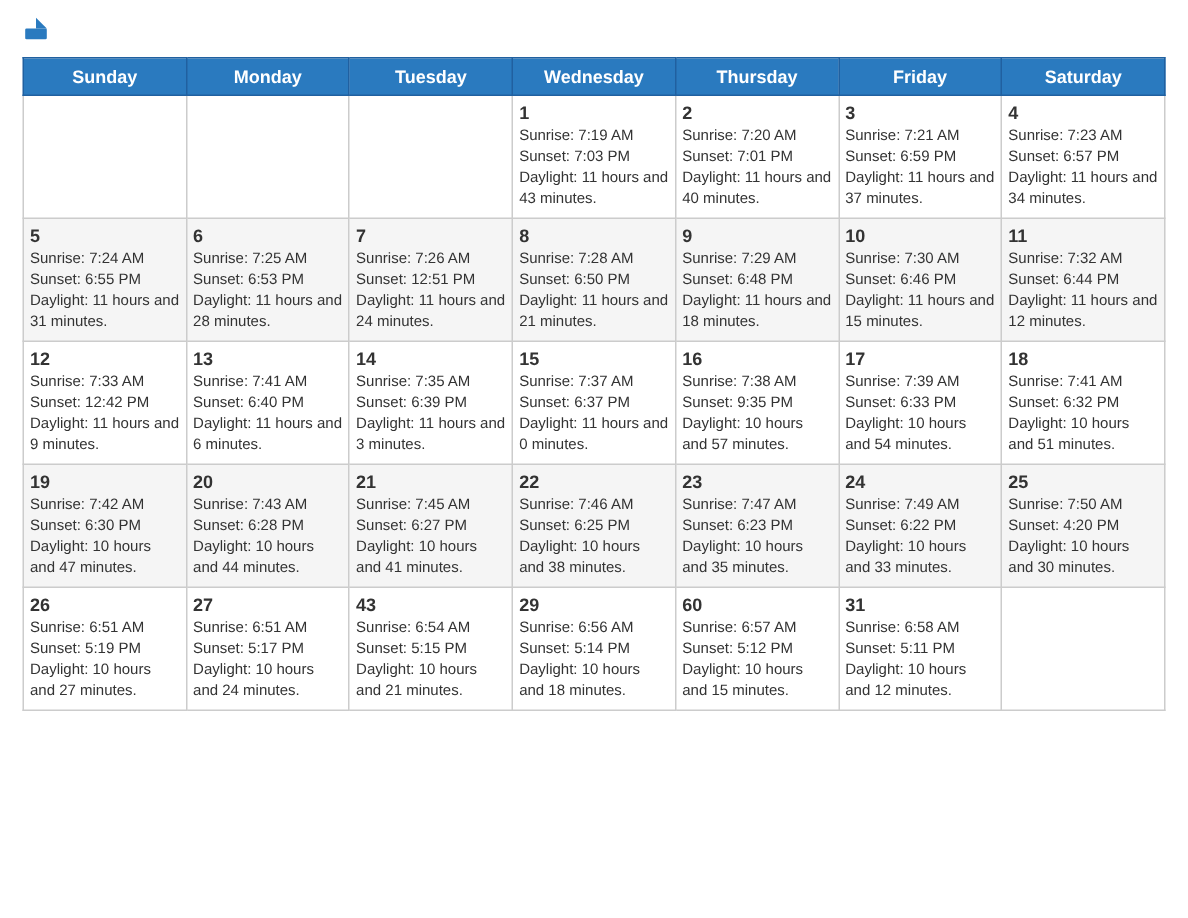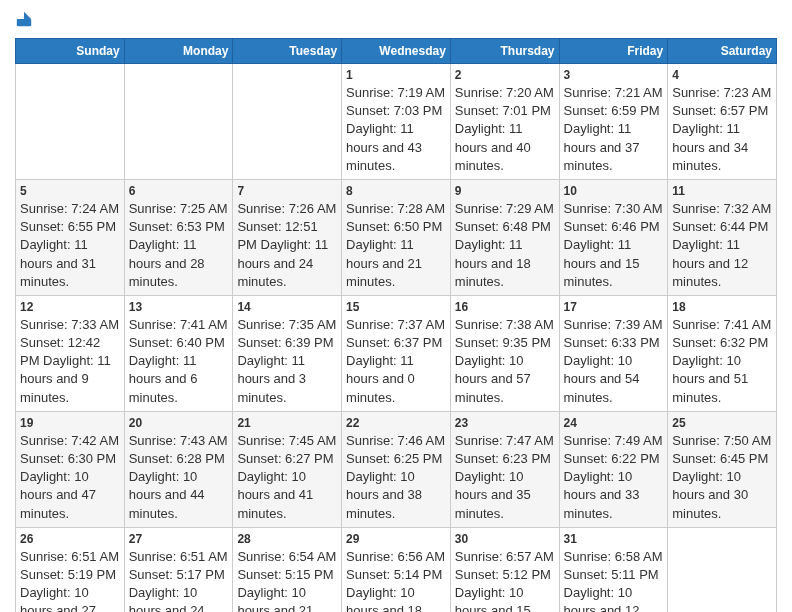--- a/index.html
+++ b/index.html
@@ -56,42 +56,42 @@
       width: 100%;
       border-collapse: collapse;
       border: 1px solid #ccc;
     }
     .calendar th {
       background-color: #2a7abf;
       color: white;
       font-size: 12px;
       font-weight: bold;
       padding: 5px 4px;
-      text-align: right;
+      text-align: center;
       border: 1px solid #2060a0;
     }
     .calendar td {
       vertical-align: top;
       border: 1px solid #ccc;
       padding: 4px;
       width: calc(100% / 7);
       height: 82px;
       background: #fff;
     }
     .calendar tr:nth-child(even) td {
       background-color: #f5f5f5;
     }
     .day-number {
       font-size: 12px;
       font-weight: bold;
       color: #333;
       margin-bottom: 2px;
     }
     .day-info {
-      font-size: 13px;
+      font-size: 10px;
       color: #333;
       line-height: 1.4;
     }
     .empty-cell {
       background: #fff;
     }
   </style>
 </head>
 <body>
 
@@ -276,51 +276,51 @@
           </td>
           <td>
             <div class="day-number">24</div>
             <div class="day-info">Sunrise: 7:49 AM
 Sunset: 6:22 PM
 Daylight: 10 hours and 33 minutes.</div>
           </td>
           <td>
             <div class="day-number">25</div>
             <div class="day-info">Sunrise: 7:50 AM
-Sunset: 6:45 PM
+Sunset: 4:20 PM
 Daylight: 10 hours and 30 minutes.</div>
           </td>
         </tr>
         <tr>
           <td>
             <div class="day-number">26</div>
             <div class="day-info">Sunrise: 6:51 AM
 Sunset: 5:19 PM
 Daylight: 10 hours and 27 minutes.</div>
           </td>
           <td>
             <div class="day-number">27</div>
             <div class="day-info">Sunrise: 6:51 AM
 Sunset: 5:17 PM
 Daylight: 10 hours and 24 minutes.</div>
           </td>
           <td>
-            <div class="day-number">28</div>
+            <div class="day-number">43</div>
             <div class="day-info">Sunrise: 6:54 AM
 Sunset: 5:15 PM
 Daylight: 10 hours and 21 minutes.</div>
           </td>
           <td>
             <div class="day-number">29</div>
             <div class="day-info">Sunrise: 6:56 AM
 Sunset: 5:14 PM
 Daylight: 10 hours and 18 minutes.</div>
           </td>
           <td>
-            <div class="day-number">30</div>
+            <div class="day-number">60</div>
             <div class="day-info">Sunrise: 6:57 AM
 Sunset: 5:12 PM
 Daylight: 10 hours and 15 minutes.</div>
           </td>
           <td>
             <div class="day-number">31</div>
             <div class="day-info">Sunrise: 6:58 AM
 Sunset: 5:11 PM
 Daylight: 10 hours and 12 minutes.</div>
           </td>

